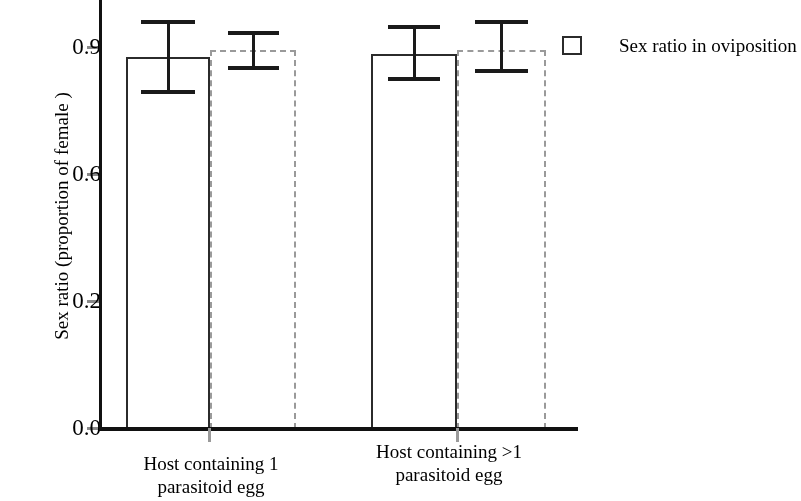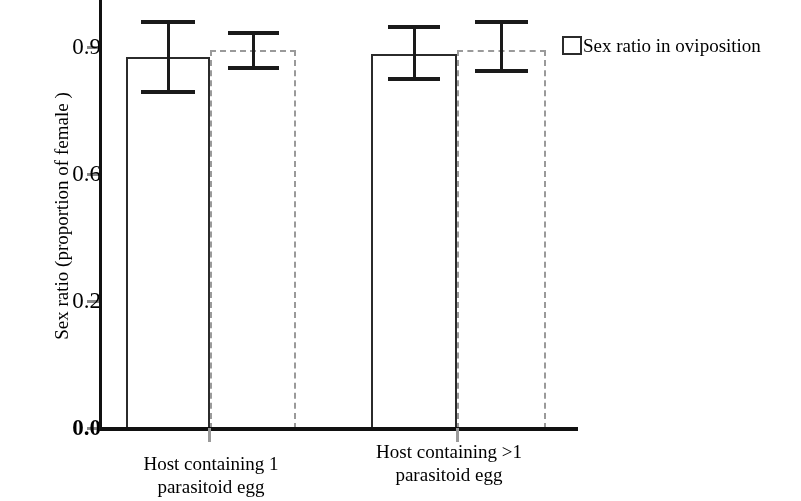--- a/index.html
+++ b/index.html
@@ -133,20 +133,21 @@
   
   .legend {
     position: absolute;
     left: 562px;
     top: 33px;
   }
   .legend-row {
     display: flex;
     align-items: center;
     height: 24px;
+    gap: 36px;
   }
   .legend-swatch {
     width: 20px;
     height: 19px;
     box-sizing: border-box;
     background: #ffffff;
     flex: 0 0 auto;
   }
   .legend-swatch.solid { border: 2px solid #2b2b2b; }
   .legend-swatch.dashed { border: 2px dashed #9a9a9a; }
@@ -171,21 +172,21 @@
   <div class="y-tick-wrap" style="top:174px;">
     <div class="y-tick" style="top:-1px;"></div>
     <div class="y-tick-label" style="top:-10px;">0.6</div>
   </div>
   <div class="y-tick-wrap" style="top:301px;">
     <div class="y-tick" style="top:-1px;"></div>
     <div class="y-tick-label" style="top:-10px;">0.2</div>
   </div>
   <div class="y-tick-wrap" style="top:428px;">
     <div class="y-tick" style="top:-1px;"></div>
-    <div class="y-tick-label" style="top:-10px;font-weight:bold;">0.0</div>
+    <div class="y-tick-label" style="top:-10px;">0.0</div>
   </div>
 
   <div class="bar solid" style="left:126px; top:57px; width:84px; height:372px;"></div>
   <div class="bar dashed" style="left:210px; top:50px; width:86px; height:379px;"></div>
 
   <div class="bar solid" style="left:371px; top:54px; width:86px; height:375px;"></div>
   <div class="bar dashed" style="left:457px; top:50px; width:89px; height:379px;"></div>
 
   <div class="errbar" style="left:141px; top:20px; width:54px; height:74px;">
     <div class="stem"></div>

